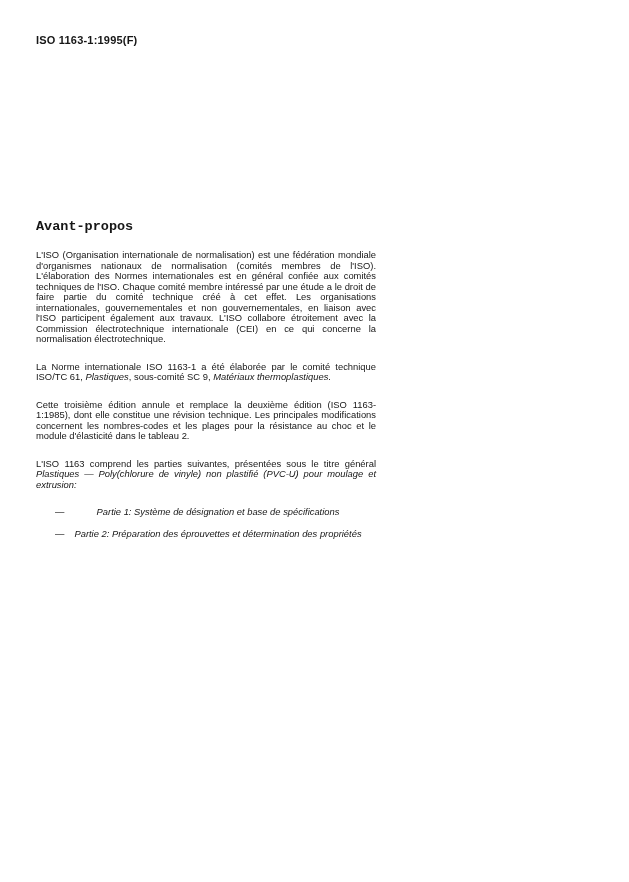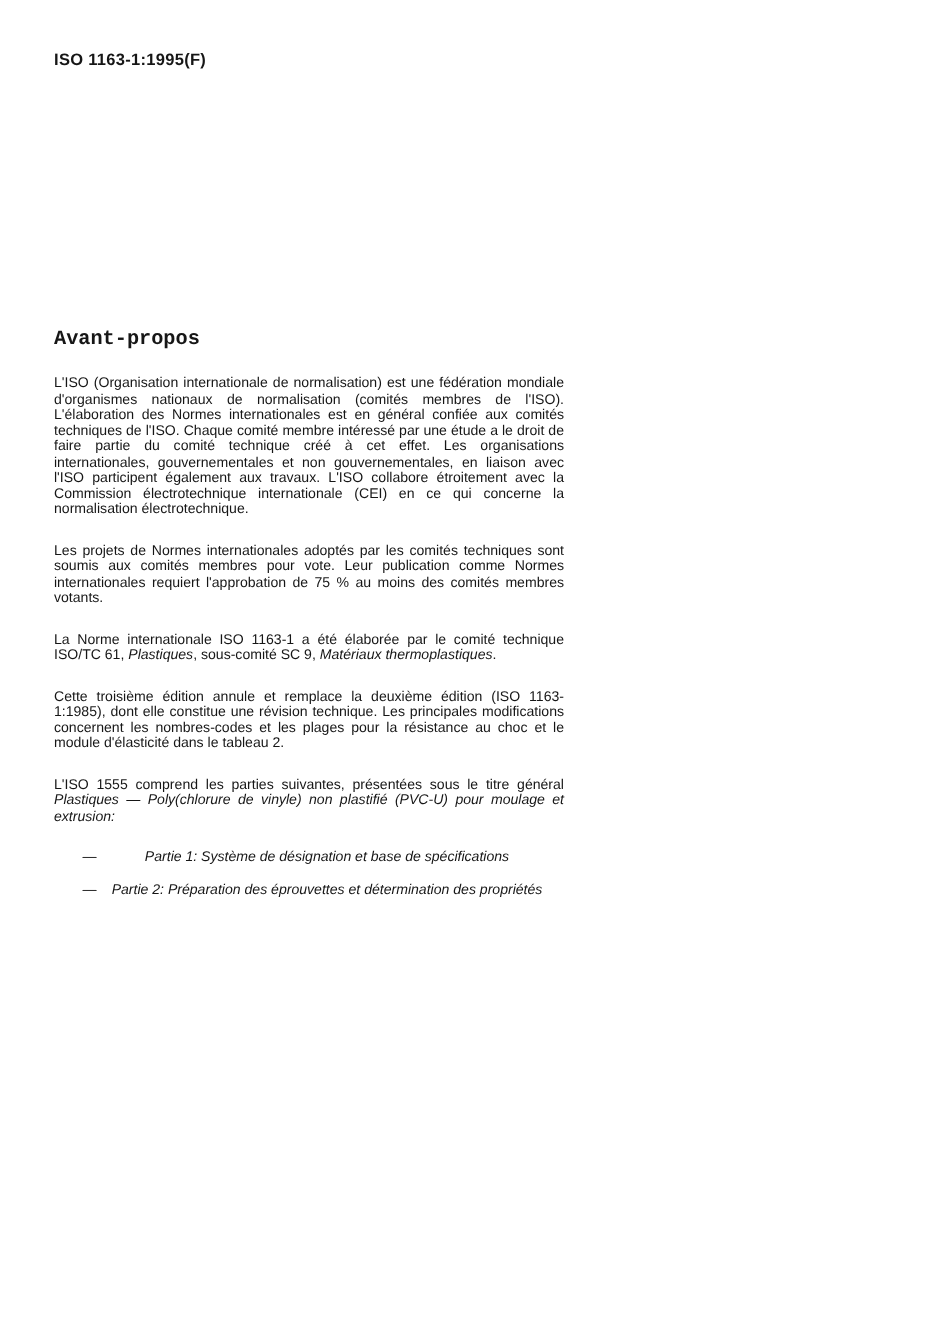--- a/index.html
+++ b/index.html
@@ -103,27 +103,26 @@
 <div class="page">
 
   <div class="doc-ref">ISO 1163-1:1995(F)</div>
 
   <div class="content">
 
     <h1 class="section-title">Avant-propos</h1>
 
     <p class="para"><span>L'ISO (Organisation internationale de normalisation) est une fédération mondiale d'organismes nationaux de normalisation (comités membres de l'ISO). L'élaboration des Normes internationales est en général confiée aux comités techniques de l'ISO. Chaque comité membre intéressé par une étude a le droit de faire partie du comité technique créé à cet effet. Les organisations internationales, gouvernementales et non gouvernementales, en liaison avec l'ISO participent également aux travaux. L'ISO collabore étroitement avec la Commission électrotechnique internationale (CEI) en ce qui concerne la normalisation électrotechnique.</span></p>
 
-    <p class="para"><span>Les projets de Normes internationales adoptés par les comités techniques sont soumis aux comités membres pour vote. Leur publication comme Normes internationales requiert l'approbation de 75 % au moins des comités membres votants.</span></p>
 
     <p class="para"><span>La Norme internationale ISO 1163-1 a été élaborée par le comité technique ISO/TC 61, </span><span class="italic">Plastiques</span><span>, sous-comité SC 9, </span><span class="italic">Matériaux thermoplastiques</span><span>.</span></p>
 
     <p class="para"><span>Cette troisième édition annule et remplace la deuxième édition (ISO 1163-1:1985), dont elle constitue une révision technique. Les principales modifications concernent les nombres-codes et les plages pour la résistance au choc et le module d'élasticité dans le tableau 2.</span></p>
 
-    <p class="para"><span>L'ISO 1555 comprend les parties suivantes, présentées sous le titre général </span><span class="italic">Plastiques — Poly(chlorure de vinyle) non plastifié (PVC-U) pour moulage et extrusion:</span></p>
+    <p class="para"><span>L'ISO 1163 comprend les parties suivantes, présentées sous le titre général </span><span class="italic">Plastiques — Poly(chlorure de vinyle) non plastifié (PVC-U) pour moulage et extrusion:</span></p>
 
     <div class="list">
 
       <div class="list-item">
         <span class="list-dash">—</span>
         <span class="list-text"><span class="italic">Partie 1: Système de désignation et base de spécifications</span></span>
       </div>
 
       <div class="list-item">
         <span class="list-dash">—</span>

